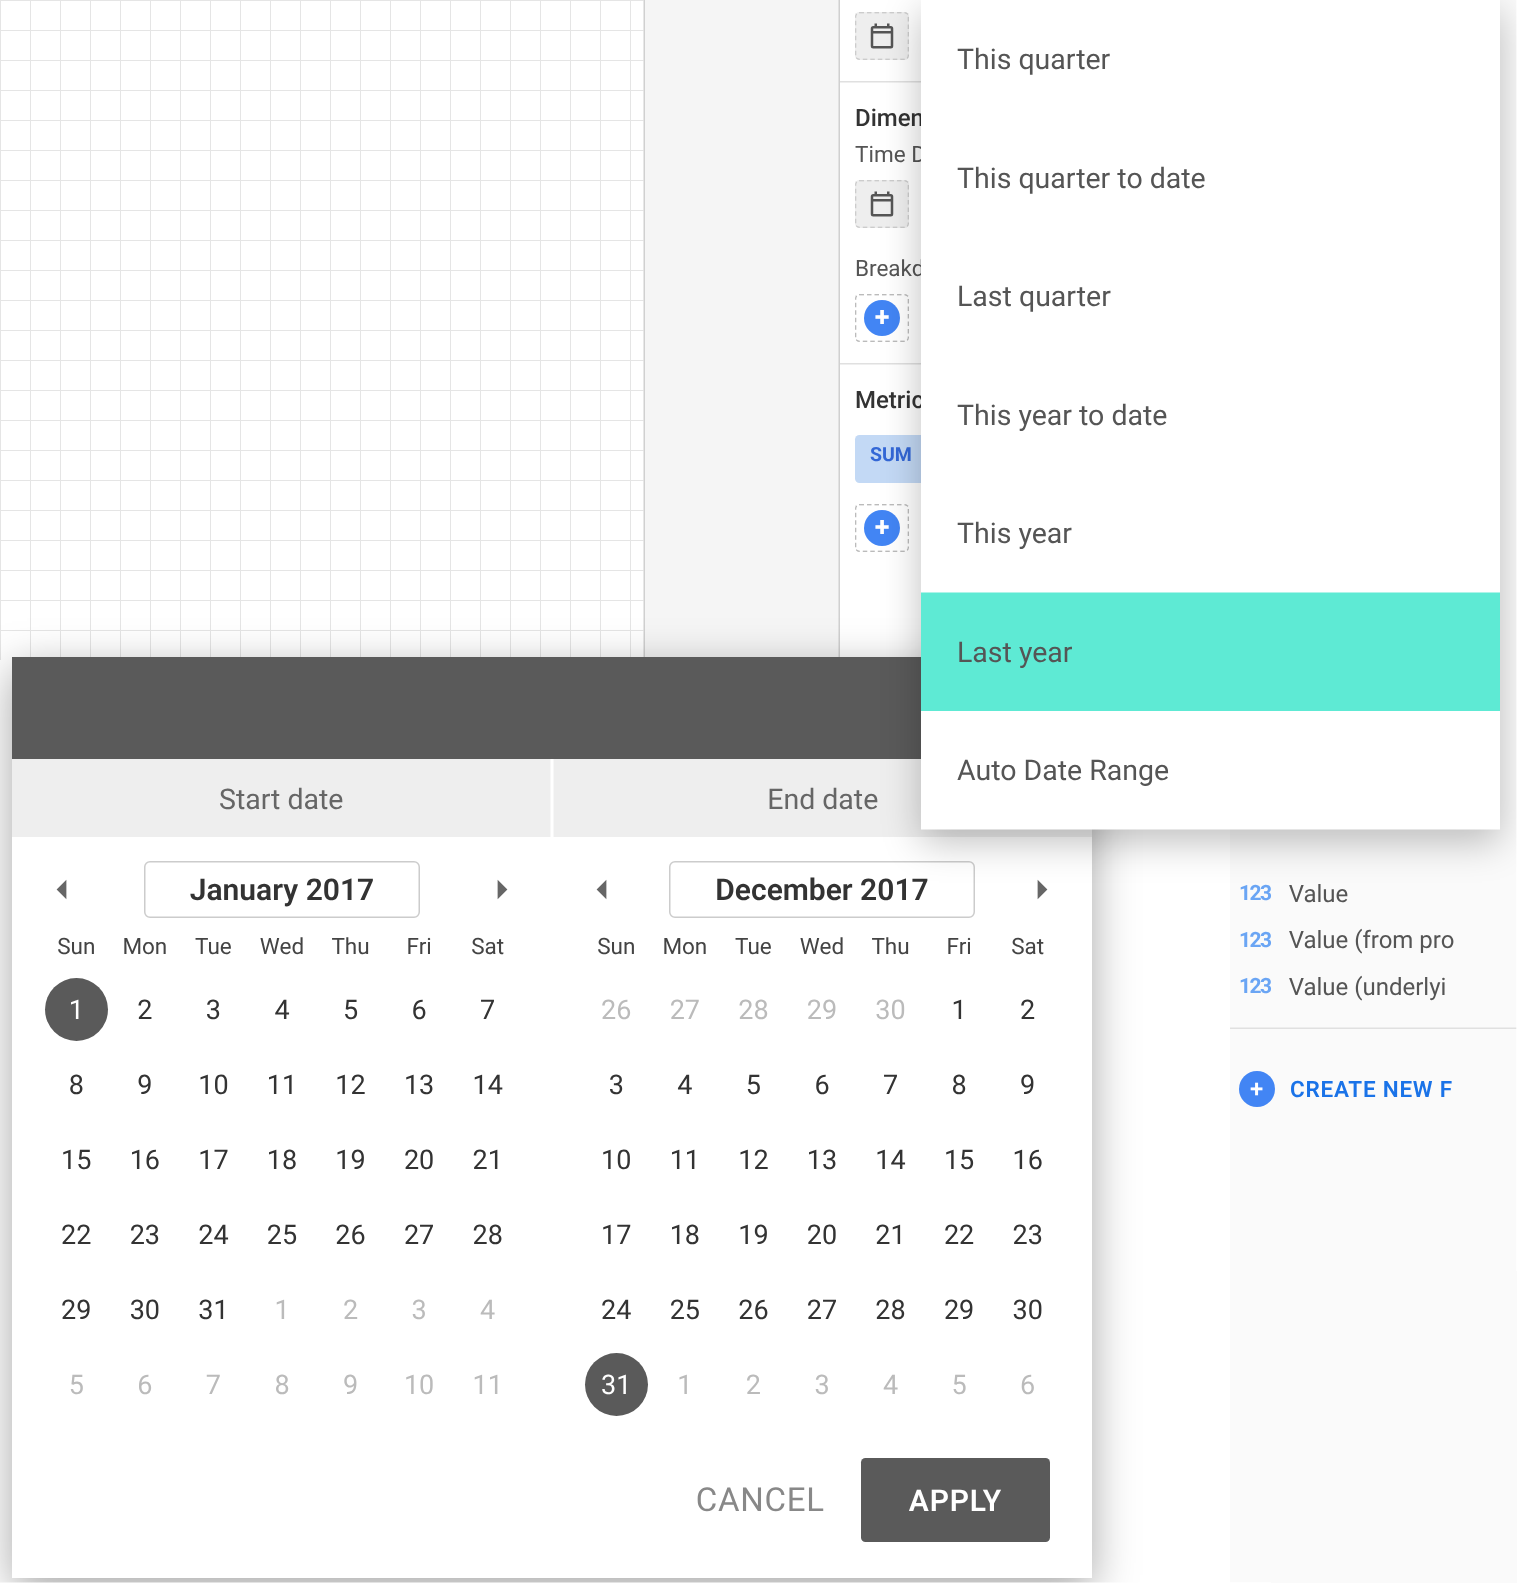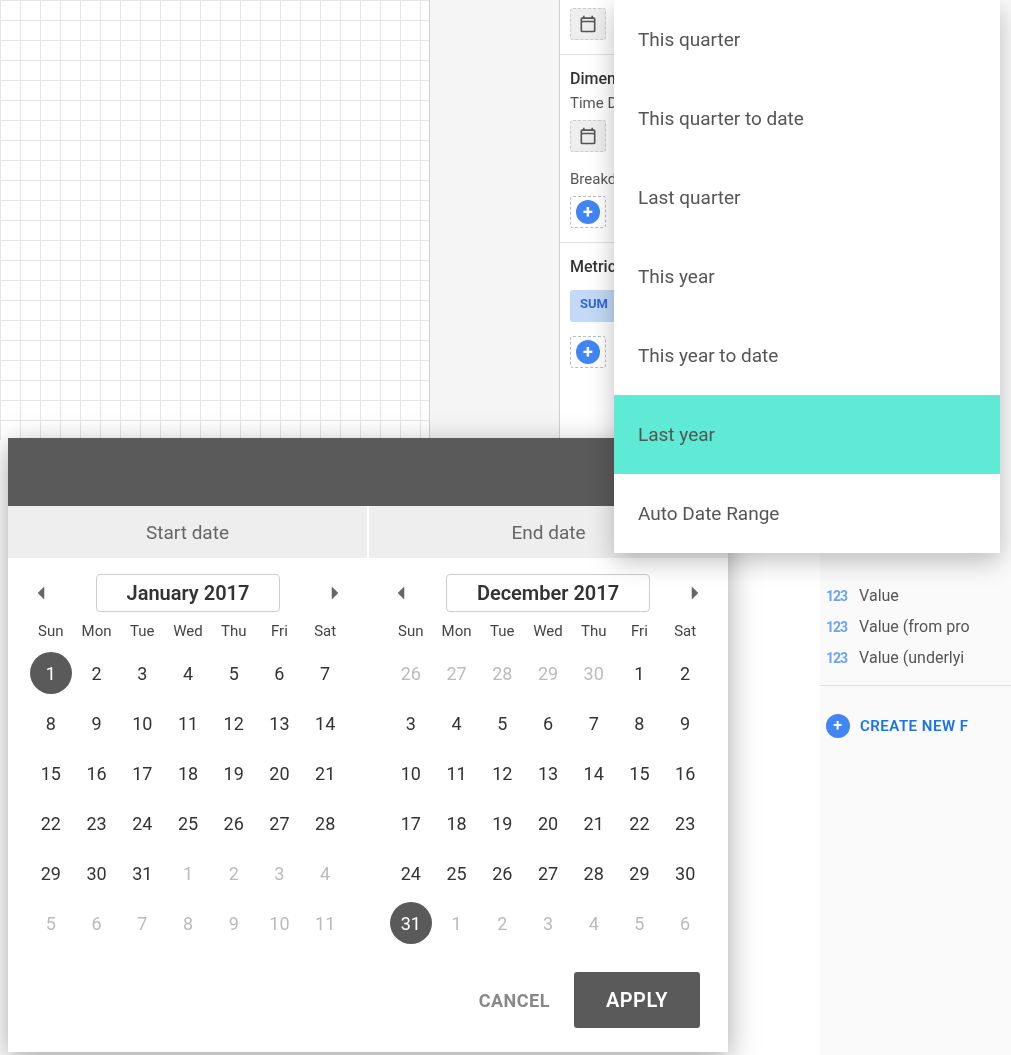--- a/index.html
+++ b/index.html
@@ -206,22 +206,22 @@
 }
 .dp-actions {
   display: flex;
   justify-content: flex-end;
   gap: 24px;
   padding: 20px 28px 24px;
   align-items: center;
 }
 .btn-cancel {
   color: #888;
-  font-size: 18px;
-  font-weight: 700;
+  font-size: 22px;
+  font-weight: 400;
   letter-spacing: 0.5px;
   cursor: pointer;
 }
 .btn-apply {
   background: #5a5a5a;
   color: #fff;
   font-size: 20px;
   font-weight: 600;
   padding: 16px 32px;
   border-radius: 3px;
@@ -284,22 +284,22 @@
     <div class="plus">+</div>
     <span>CREATE NEW F</span>
   </div>
 </div>
 
 <div class="dropdown">
   <div id="dd-items">
       <div class="dropdown-item">This quarter</div>
       <div class="dropdown-item">This quarter to date</div>
       <div class="dropdown-item">Last quarter</div>
+      <div class="dropdown-item">This year to date</div>
       <div class="dropdown-item">This year</div>
-      <div class="dropdown-item">This year to date</div>
       <div class="dropdown-item highlight">Last year</div>
       <div class="dropdown-item">Auto Date Range</div>
     </div>
 </div>
 
 <div class="datepicker">
   <div class="dp-header"></div>
   <div class="dp-tabs">
     <div class="dp-tab">
         <span>Start date</span>

